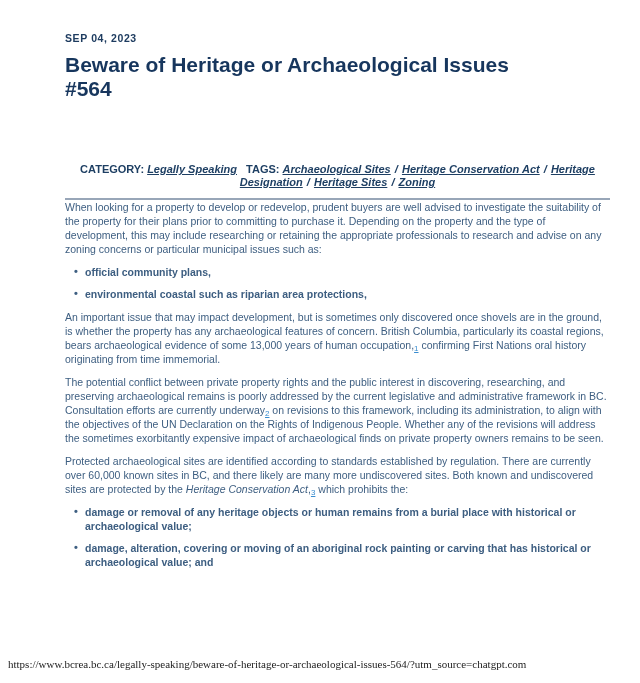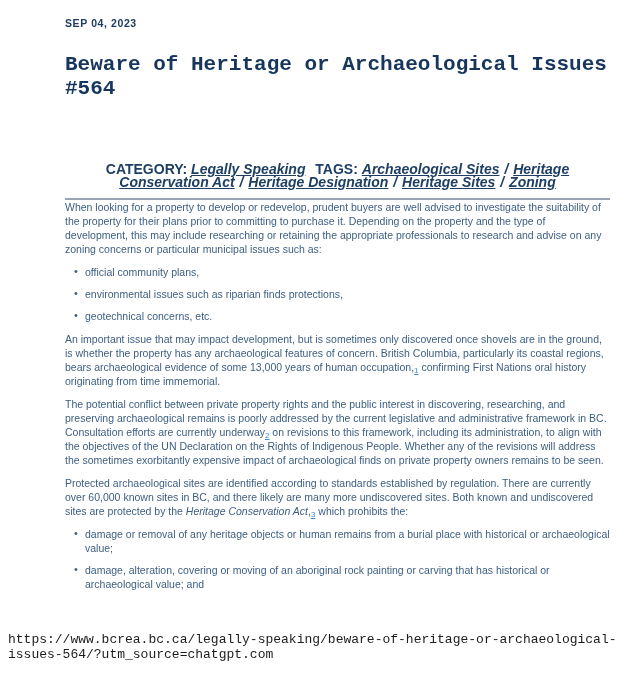--- a/index.html
+++ b/index.html
@@ -5,43 +5,43 @@
   * { margin:0; padding:0; box-sizing:border-box; }
   html,body { width:640px; height:683px; }
   body {
     background:#ffffff;
     font-family:"Liberation Sans", sans-serif;
     position:relative;
     overflow:hidden;
   }
   .content {
     position:absolute;
-    left:65px; top:1px;
+    left:65px; top:16px;
     width:545px;
   }
   .date {
     margin-top:16px;
     font-size:10.5px;
     font-weight:700;
     letter-spacing:0.6px;
     color:#1e3c60;
   }
   .title {
-    margin-top:24px;
-    font-family:Liberation Mono, monospace;
+    margin-top:9px;
+    font-family:Liberation Sans, sans-serif;
     font-size:21px;
     line-height:24px;
     font-weight:700;
     color:#17365d;
   }
   .title .line { display:block; }
   .meta {
     margin-top:62px;
     text-align:center;
-    font-size:14px;
+    font-size:11px;
     line-height:13px;
     font-weight:700;
     color:#1e3f63;
   }
   .meta .label { font-style:normal; }
   .meta .tags-label { margin-left:6px; }
   .meta a {
     color:#1e3f63;
     font-style:italic;
     text-decoration:underline;
@@ -52,21 +52,21 @@
     border:none;
     border-top:2px solid #98a6b8;
     margin-top:9px;
   }
   .article {
     font-size:10.5px;
     line-height:14px;
     color:#3d5e81;
   }
   .article p { margin-bottom:9px; }
-  .article ul { list-style:none; margin-bottom:9px; }
+  .article ul { list-style:none; margin-bottom:9px;font-weight:bold; }
   .article li {
     position:relative;
     padding-left:20px;
     margin-bottom:8px;
   }
   .article li::before {
     content:"\2022";
     position:absolute;
     left:9px;
     top:-1px;
@@ -74,23 +74,23 @@
   }
   sub.fn { font-size:8px; line-height:0; vertical-align:-2px; }
   sub.fn a {
     color:#3a8dd0;
     text-decoration:underline;
     cursor:pointer;
   }
   .act-name { font-style:italic; }
   .footer-url {
     position:absolute;
-    left:8px; top:632px;
-    font-family:Liberation Mono, monospace;
-    font-size:13px;
+    left:8px; top:658px;
+    font-family:Liberation Serif, serif;
+    font-size:11px;
     color:#1c1c1c;
   }
 </style>
 </head>
 <body>
 
 <div class="content">
 
   <div class="date">SEP 04, 2023</div>
 
@@ -115,22 +115,21 @@
   </div>
 
   <hr class="rule">
 
   <div class="article">
 
     <p>When looking for a property to develop or redevelop, prudent buyers are well advised to investigate the suitability of the property for their plans prior to committing to purchase it. Depending on the property and the type of development, this may include researching or retaining the appropriate professionals to research and advise on any zoning concerns or particular municipal issues such as:</p>
 
     <ul>
       <li>official community plans,</li>
-      <li>environmental issues such as riparian finds protections,</li>
-      <li>geotechnical concerns, etc.</li>
+      <li>environmental coastal such as riparian area protections,</li>
     </ul>
 
     <p><span>An important issue that may impact development, but is sometimes only discovered once shovels are in the ground, is whether the property has any archaeological features of concern. British Columbia, particularly its coastal regions, bears archaeological evidence of some 13,000 years of human occupation,</span><sub class="fn"><a>1</a></sub><span> confirming First Nations oral history originating from time immemorial.</span></p>
 
     <p><span>The potential conflict between private property rights and the public interest in discovering, researching, and preserving archaeological remains is poorly addressed by the current legislative and administrative framework in BC. Consultation efforts are currently underway</span><sub class="fn"><a>2</a></sub><span> on revisions to this framework, including its administration, to align with the objectives of the UN Declaration on the Rights of Indigenous People. Whether any of the revisions will address the sometimes exorbitantly expensive impact of archaeological finds on private property owners remains to be seen.</span></p>
 
     <p><span>Protected archaeological sites are identified according to standards established by regulation. There are currently over 60,000 known sites in BC, and there likely are many more undiscovered sites. Both known and undiscovered sites are protected by the </span><span class="act-name">Heritage Conservation Act</span><span>,</span><sub class="fn"><a>3</a></sub><span> which prohibits the:</span></p>
 
     <ul>
       <li>damage or removal of any heritage objects or human remains from a burial place with historical or archaeological value;</li>

